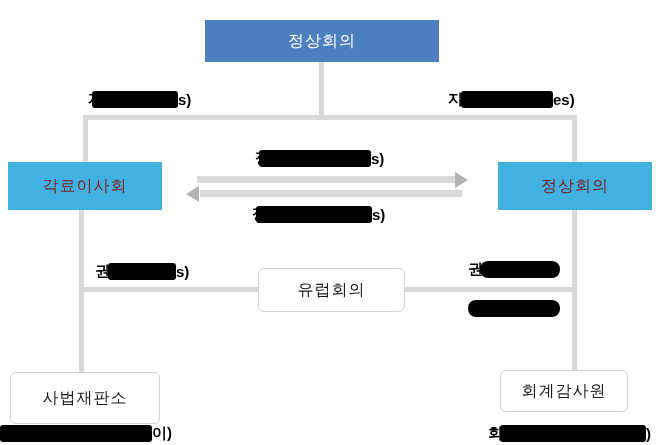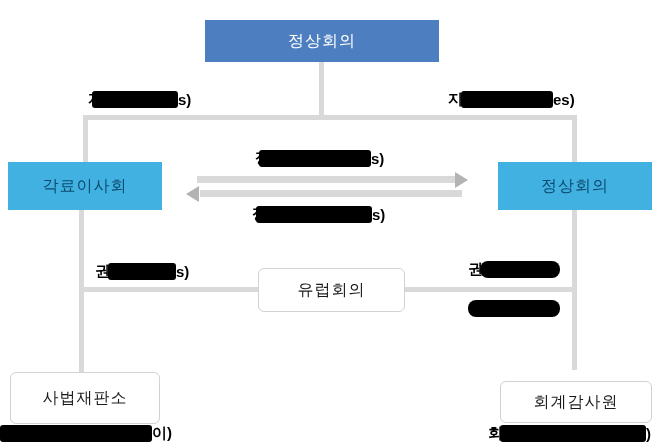--- a/index.html
+++ b/index.html
@@ -2,21 +2,21 @@
 <html><head>
 <meta charset="utf-8">
 <style>
   html,body{margin:0;padding:0;}
   body{font-family:"Liberation Sans","DejaVu Sans",sans-serif;background:#ffffff;}
   .stage{position:relative;width:660px;height:445px;background:#fff;overflow:hidden;}
 
   .node{position:absolute;display:flex;align-items:center;justify-content:center;
         font-size:16px;letter-spacing:1px;box-sizing:border-box;}
   .node.primary{background:#4d7ebf;color:#ffffff;}
-  .node.secondary{background:#41b1e1;color:#0c4a6e;}
+  .node.secondary{background:#41b1e1;color:#7f1d1d;}
   .node.outline{background:#ffffff;color:#1a1a1a;border:1.5px solid #d2d2d2;border-radius:6px;}
 
   .line{position:absolute;background:#d9d9d9;}
 
   .arrow-bar{position:absolute;background:#d9d9d9;height:7px;}
   .arrow-head{position:absolute;width:0;height:0;}
   .arrow-head.right{border-top:8px solid transparent;border-bottom:8px solid transparent;border-left:13px solid #b3b3b3;}
   .arrow-head.left{border-top:8px solid transparent;border-bottom:8px solid transparent;border-right:13px solid #b3b3b3;}
 
   .rlabel{position:absolute;display:flex;align-items:center;font-size:15px;font-weight:bold;color:#000;white-space:nowrap;}
@@ -57,21 +57,21 @@
   </div>
 
   <div class="node outline" style="left:258px;top:268px;width:147px;height:44px;">
     <span>유럽회의</span>
   </div>
 
   <div class="node outline" style="left:10px;top:372px;width:150px;height:52px;">
     <span>사법재판소</span>
   </div>
 
-  <div class="node outline" style="left:500px;top:370px;width:152px;height:42px;margin-top:11px;">
+  <div class="node outline" style="left:500px;top:370px;width:128px;height:42px;">
     <span>회계감사원</span>
   </div>
 
   <div class="rlabel" style="left:88px;top:90px;">
     <span class="pre">지</span>
     <span class="rbar bar-over" style="width:86px;margin-left:-11px;"></span>
     <span>s)</span>
   </div>
 
   <div class="rlabel" style="left:448px;top:90px;">

